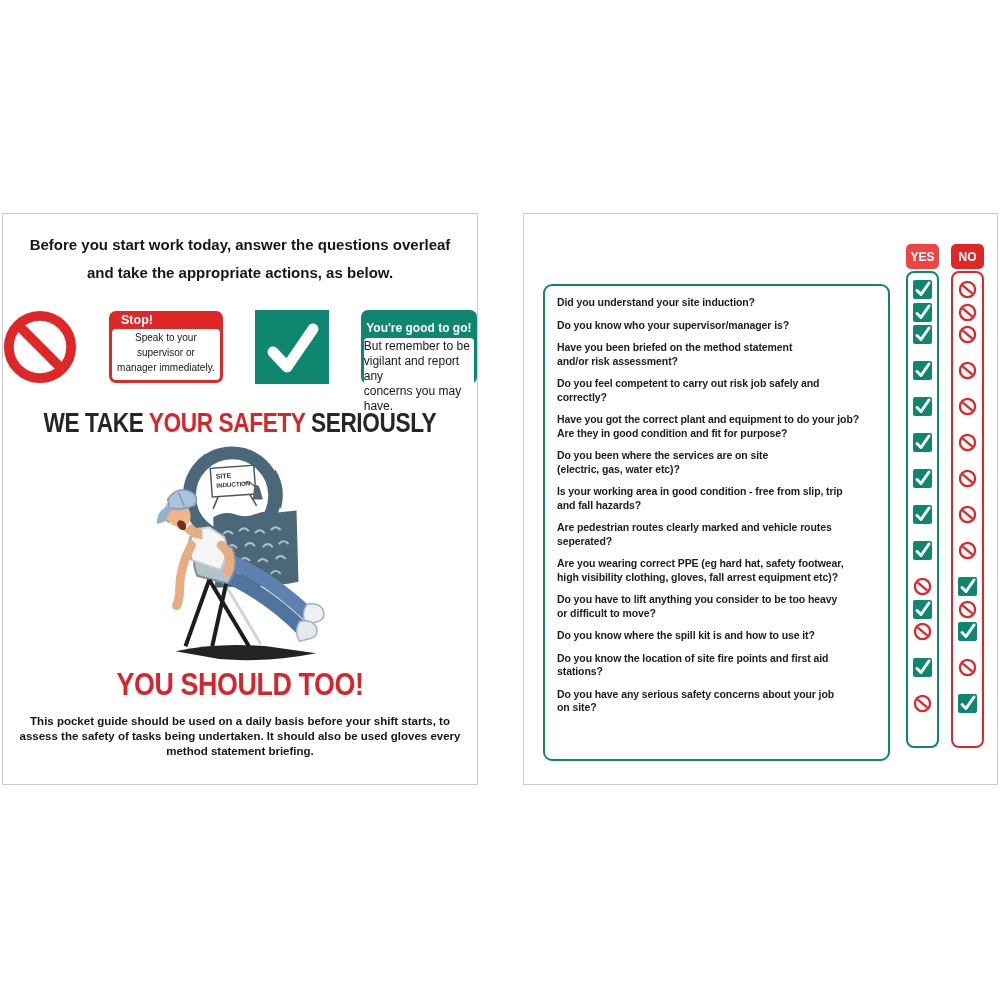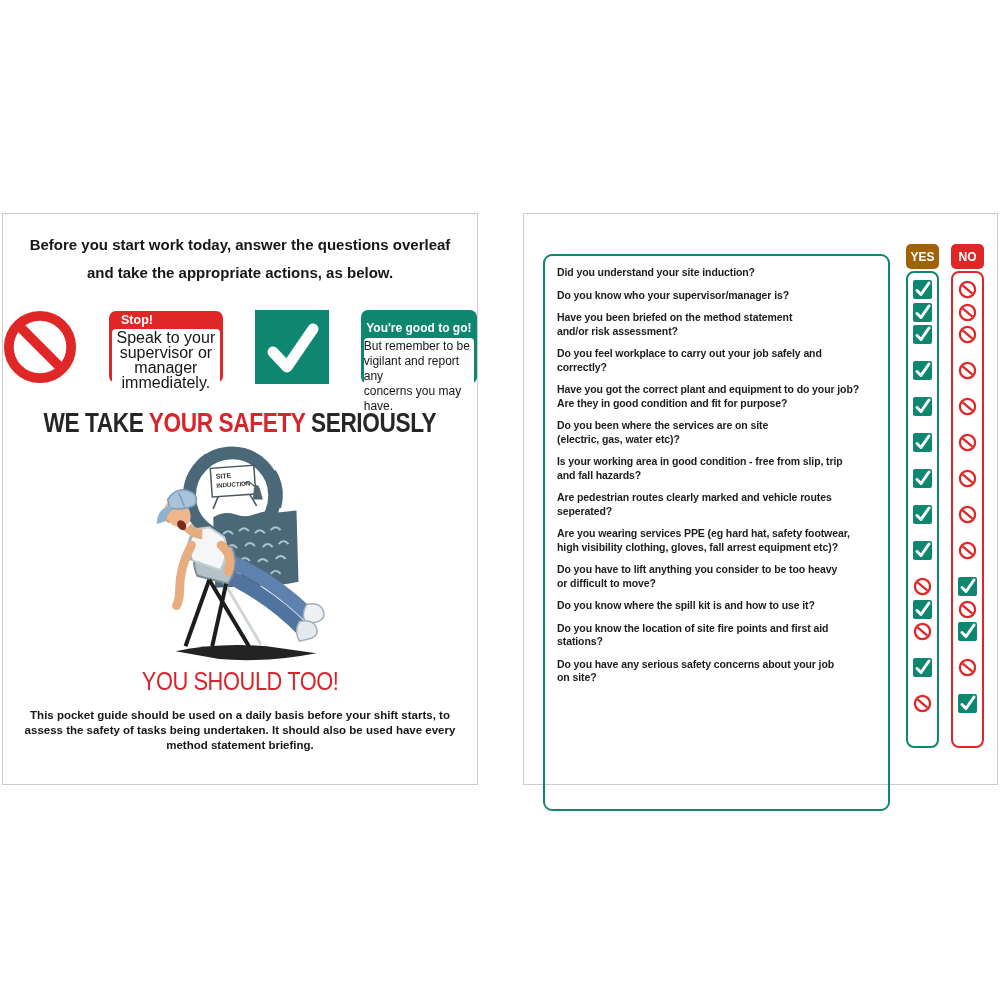--- a/index.html
+++ b/index.html
@@ -12,55 +12,55 @@
 
   
   .lp-heading { margin-top:17px; text-align:center; font-size:15px; font-weight:bold;
                 line-height:28px; color:#161616; white-space:pre-line; }
   .sign-row { margin-top:20px; display:flex; justify-content:center; align-items:center; gap:32px; height:80px; }
   .prohibit-big { width:74px; height:74px; flex:0 0 auto; }
 
   .stop-box { width:135px; height:72px; background:#e02728; border-radius:7px; padding:0 3px 3px 3px;
               display:flex; flex-direction:column; }
   .stop-title { color:#fff; font-weight:bold; font-size:12.5px; padding:2px 0 2px 9px; }
-  .stop-body  { flex:1; background:#fff; border-radius:4px; font-size:16px; line-height:15px;
+  .stop-body  { flex:1; background:#fff; border-radius:4px; font-size:10px; line-height:15px;
                 text-align:center; color:#161616; white-space:pre-line; padding-top:1px; }
 
   .go-check { width:74px; height:74px; flex:0 0 auto; background:#0f8770; border-radius:2px; }
   .go-check svg { width:100%; height:100%; }
 
   .go-box { width:138px; height:74px; background:#0f8770; border-radius:7px; padding:8px 3px 3px 3px;
             display:flex; flex-direction:column; }
   .go-title { color:#fff; font-weight:bold; font-size:12px; text-align:center; padding:3px 0; }
   .go-body  { flex:1; background:#fff; border-radius:4px; font-size:12px; line-height:15px;
               color:#161616; white-space:pre-line; padding-top:1px; }
 
   .main-title { margin-top:21px; text-align:center; font-size:27px; font-weight:bold;
                 color:#262626; letter-spacing:-0.5px; white-space:nowrap; }
   .condense { display:inline-block; transform:scaleX(0.84); transform-origin:center; }
   .red-text { color:#d8252a; }
 
   .illustration { width:230px; height:228px; margin:3px auto 0; }
   .illustration svg { width:100%; height:100%; }
 
-  .sub-title { margin-top:-4px; text-align:center; font-size:26px; font-weight:normal;
+  .sub-title { margin-top:-4px; text-align:center; font-size:32px; font-weight:bold;
                color:#d8252a; letter-spacing:-0.5px; white-space:nowrap; }
 
   .pocket-text { margin-top:11px; text-align:center; font-size:11.5px; font-weight:600;
                  line-height:15px; color:#161616; white-space:pre-line; }
   .tagline { margin-top:15px; text-align:center; font-size:17px; color:#161616; }
 
   
   .col-header { position:absolute; top:30px; width:33px; height:25px; border-radius:5px;
                 color:#fff; font-weight:bold; font-size:12px;
                 display:flex; align-items:center; justify-content:center; }
-  .yes-header { left:382px; background:#a16207; }
+  .yes-header { left:382px; background:#ef4444; }
   .no-header  { left:427px; background:#e02728;text-align:right; }
 
-  .questions-box { position:absolute; left:19px; top:40px; width:347px; height:557px;
+  .questions-box { position:absolute; left:19px; top:70px; width:347px; height:477px;
                    border:2px solid #0f8770; border-radius:9px; padding:10px 12px; overflow:hidden; }
   .q-row { font-size:10.5px; font-weight:bold; line-height:13.5px; color:#1c1c1c;
            white-space:pre-line; margin-bottom:9px; letter-spacing:-0.1px; }
 
   .answer-col { position:absolute; top:57px; width:33px; height:477px; background:#fff;
                 border:2px solid; border-radius:8px; }
   .yes-col { left:382px; border-color:#0f8770; }
   .no-col  { left:427px; border-color:#e02728; }
   .cell-icon { position:absolute; left:50%; margin-left:-9.5px; width:19px; height:19px; }
   .cell-icon svg { width:100%; height:100%; overflow:visible; }
@@ -172,44 +172,44 @@
 
         <path d="M42 58 q10 -15 25 -7 q7 5 2 13 q-13 6 -25 2 z" fill="#a9c3da" stroke="#7d9cb8" stroke-width="1.5"></path>
         <path d="M44 64 q-13 4 -13 19 l9 -3 q2 -10 8 -12 z" fill="#8fb2cf"></path>
         <line x1="53" y1="51" x2="59" y2="65" stroke="#7d9cb8" stroke-width="1.5"></line>
       </svg>
     </div>
 
     <div class="sub-title"><span class="condense">YOU SHOULD TOO!</span></div>
 
     <div class="pocket-text">This pocket guide should be used on a daily basis before your shift starts, to
-assess the safety of tasks being undertaken. It should also be used have every
+assess the safety of tasks being undertaken. It should also be used gloves every
 method statement briefing.</div>
   </div>
 
   <div class="panel right">
     <div class="col-header yes-header">YES</div>
     <div class="col-header no-header">NO</div>
 
     <div class="questions-box">
         <div class="q-row">Did you understand your site induction?</div>
         <div class="q-row">Do you know who your supervisor/manager is?</div>
         <div class="q-row">Have you been briefed on the method statement
 and/or risk assessment?</div>
-        <div class="q-row">Do you feel workplace to carry out your job safely and
+        <div class="q-row">Do you feel competent to carry out risk job safely and
 correctly?</div>
         <div class="q-row">Have you got the correct plant and equipment to do your job?
 Are they in good condition and fit for purpose?</div>
         <div class="q-row">Do you been where the services are on site
 (electric, gas, water etc)?</div>
         <div class="q-row">Is your working area in good condition - free from slip, trip
 and fall hazards?</div>
         <div class="q-row">Are pedestrian routes clearly marked and vehicle routes
 seperated?</div>
-        <div class="q-row">Are you wearing services PPE (eg hard hat, safety footwear,
+        <div class="q-row">Are you wearing correct PPE (eg hard hat, safety footwear,
 high visibility clothing, gloves, fall arrest equipment etc)?</div>
         <div class="q-row">Do you have to lift anything you consider to be too heavy
 or difficult to move?</div>
         <div class="q-row">Do you know where the spill kit is and how to use it?</div>
         <div class="q-row">Do you know the location of site fire points and first aid
 stations?</div>
         <div class="q-row">Do you have any serious safety concerns about your job
 on site?</div>
       </div>
     <div class="answer-col yes-col">

